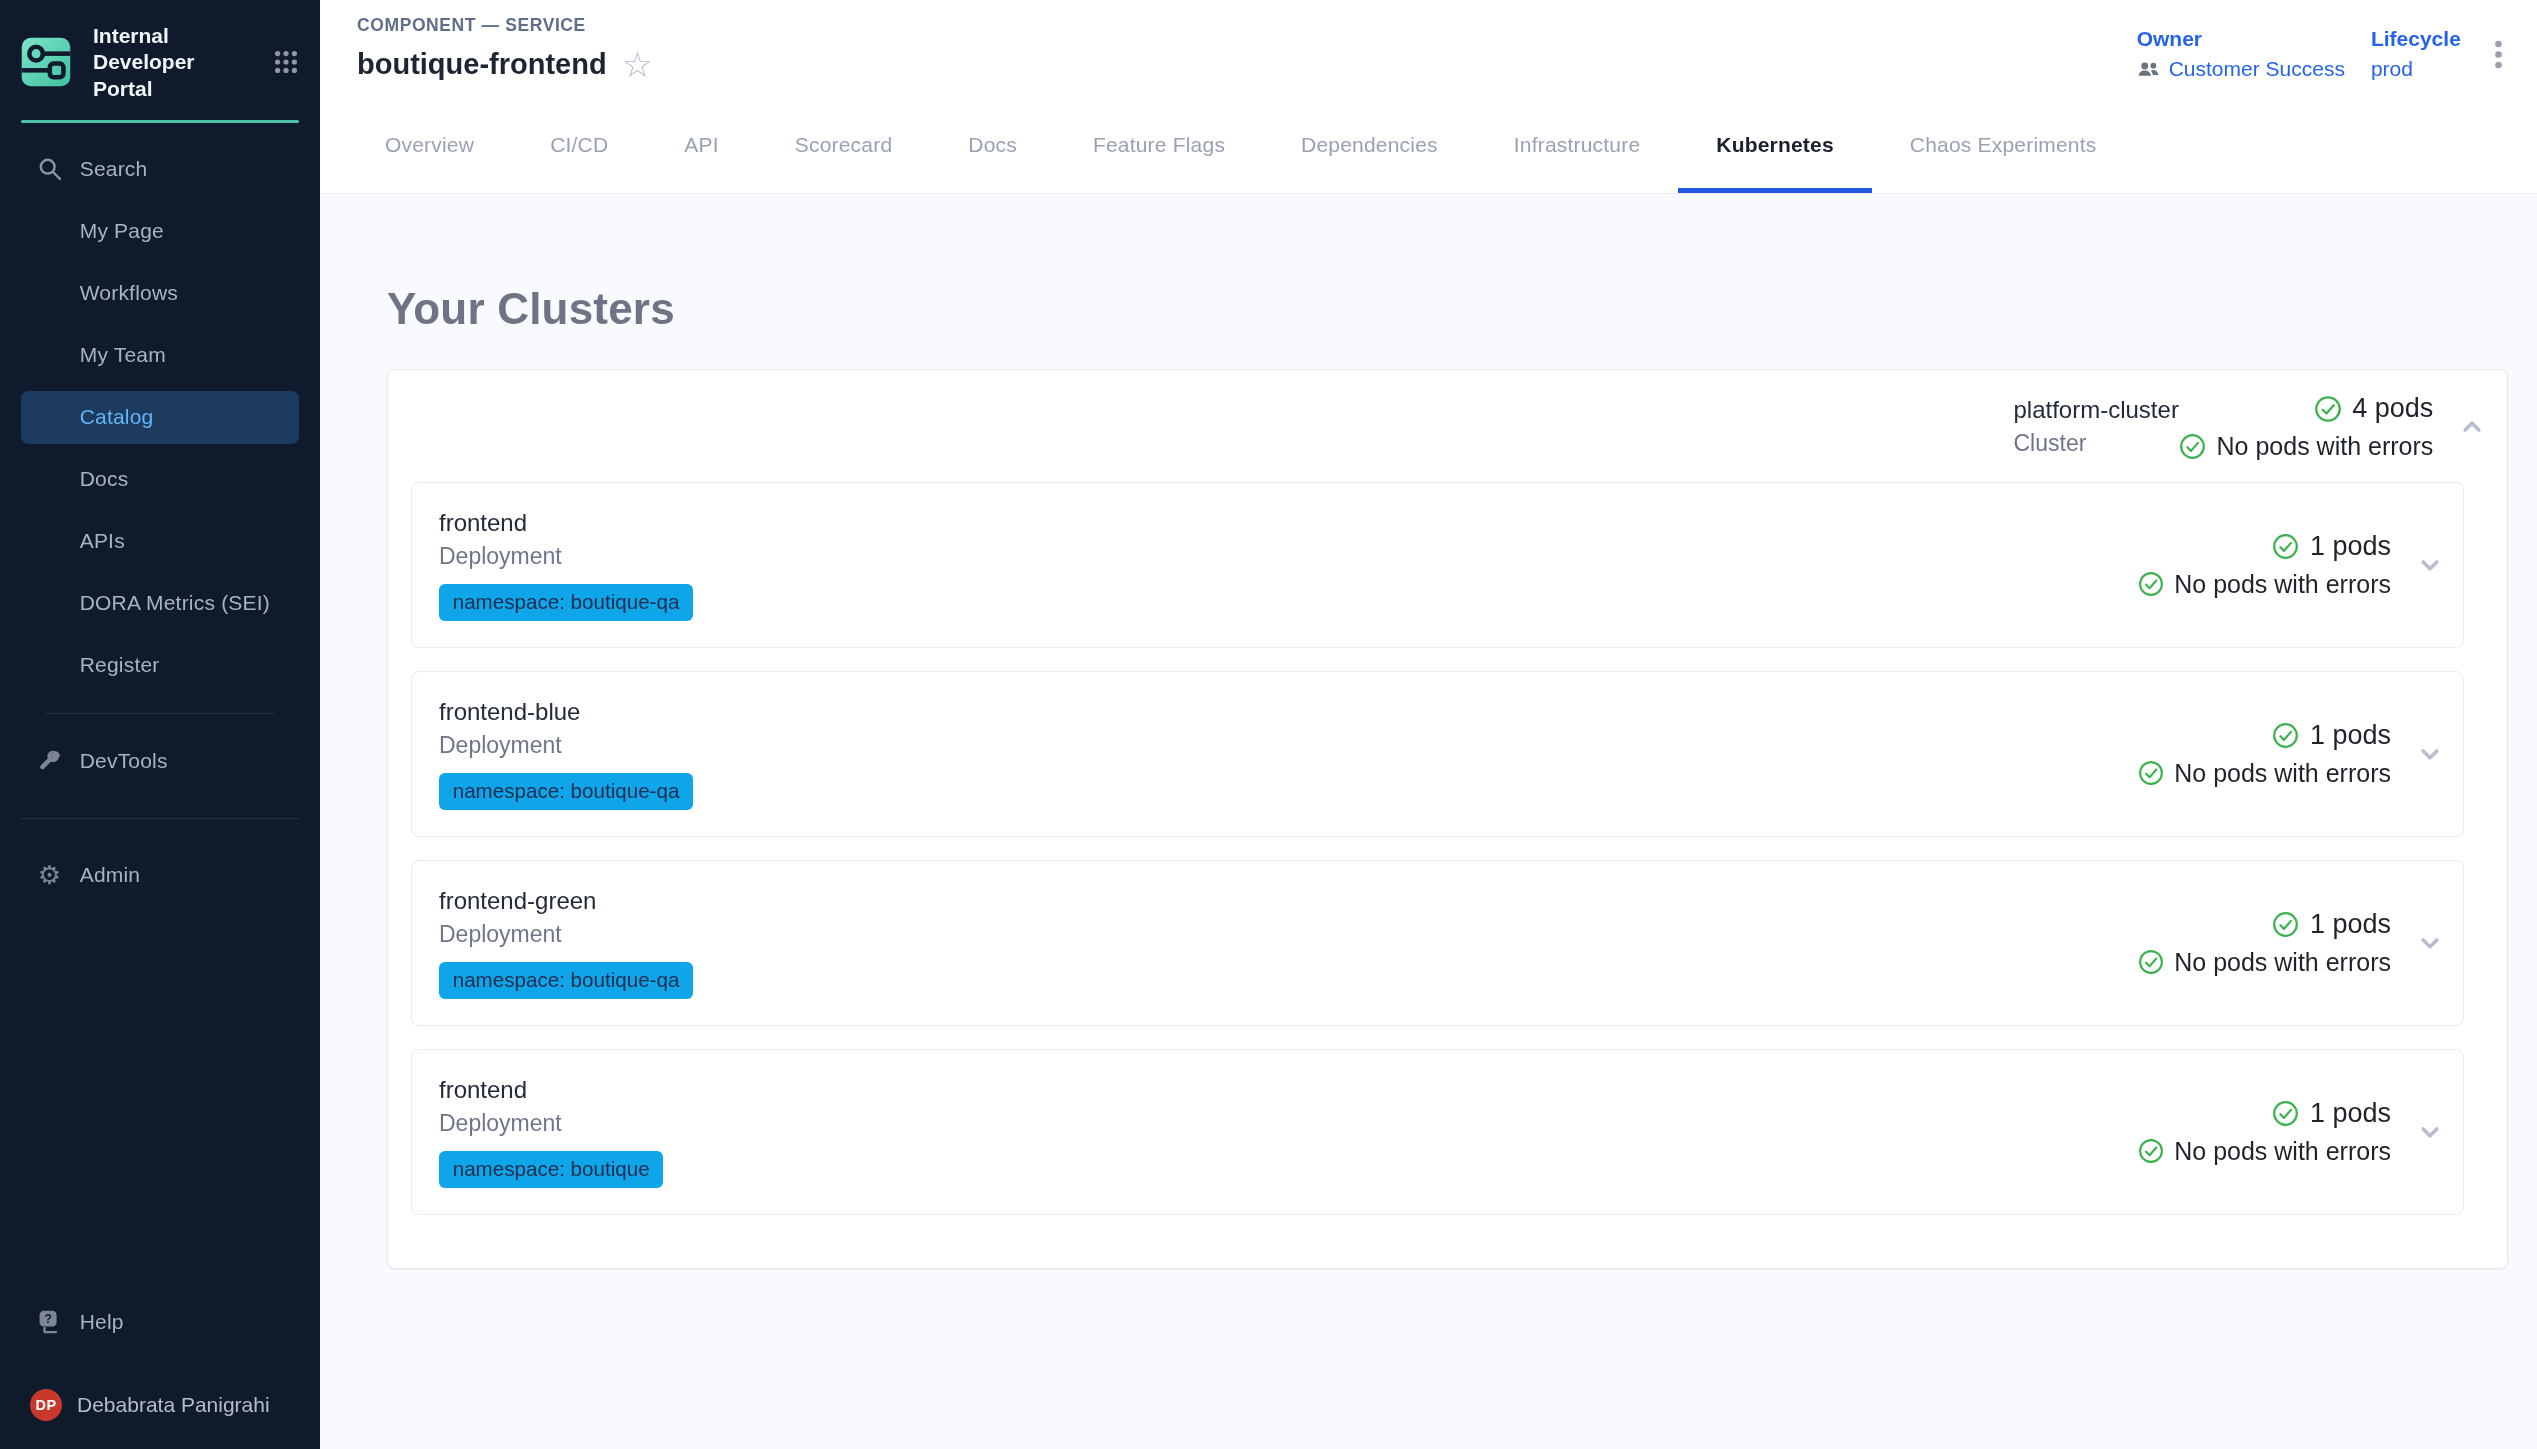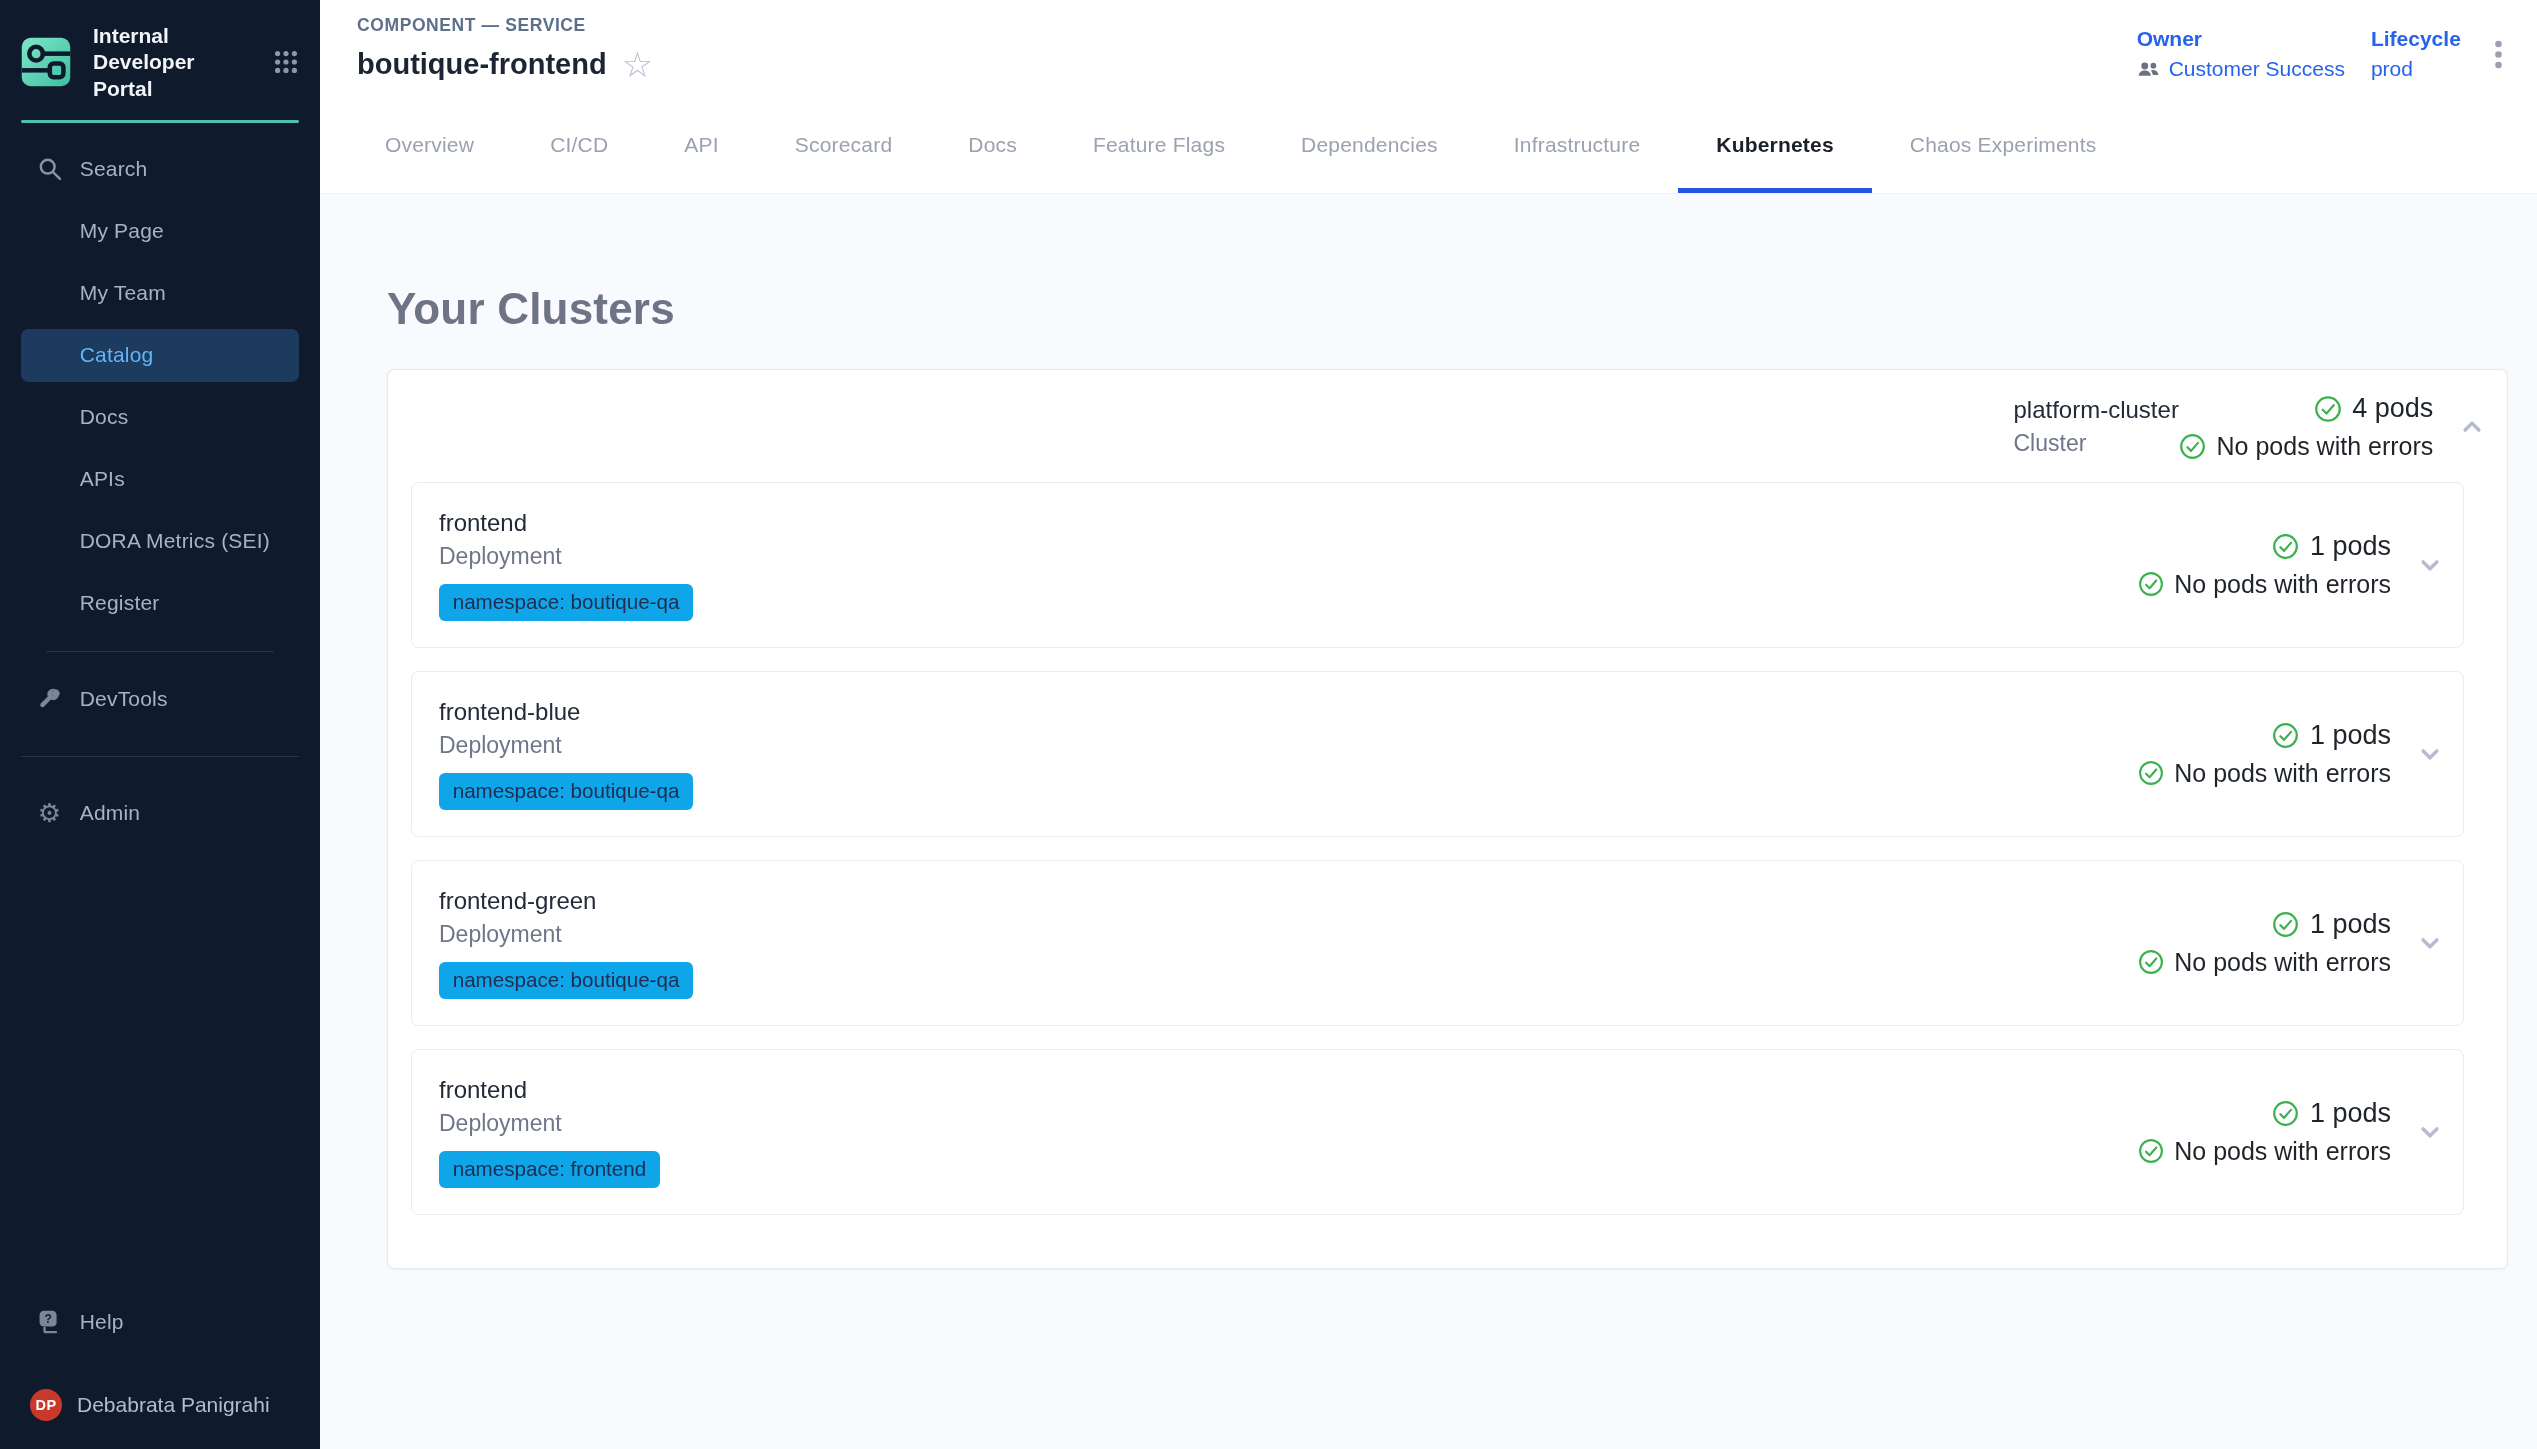--- a/index.html
+++ b/index.html
@@ -170,20 +170,24 @@
           </svg>
         </span>
     <span class="label">Search</span>
   </div>
 
   <div class="nav-item">
     <span class="icon"></span>
     <span class="label">My Page</span>
   </div>
 
+  <div class="nav-item">
+    <span class="icon"></span>
+    <span class="label">Workflows</span>
+  </div>
 
   <div class="nav-item">
     <span class="icon"></span>
     <span class="label">My Team</span>
   </div>
 
   <div class="nav-item active">
     <span class="icon"></span>
     <span class="label">Catalog</span>
   </div>
@@ -449,21 +453,21 @@
           <path d="M12 17 L21 26 L30 17" fill="none" stroke="#b7bccf" stroke-width="4.6" stroke-linecap="round" stroke-linejoin="round"></path>
         </svg>
       </span>
     </div>
   </div>
 
   <div class="workload-card">
     <div>
       <div class="entity-name">frontend</div>
       <div class="entity-kind">Deployment</div>
-      <span class="ns-chip">namespace: frontend</span>
+      <span class="ns-chip">namespace: boutique</span>
     </div>
     <div class="right-group">
       <div class="status-col">
         <div class="status-row">
           <span>
             <svg width="27" height="27" viewBox="0 0 37 37">
               <circle cx="18.5" cy="18.5" r="15.5" fill="none" stroke="#3cb14e" stroke-width="3"></circle>
               <path d="M11.5 19.5 l5 5 L26 13.5" fill="none" stroke="#3cb14e" stroke-width="3" stroke-linecap="round" stroke-linejoin="round"></path>
             </svg>
           </span>

